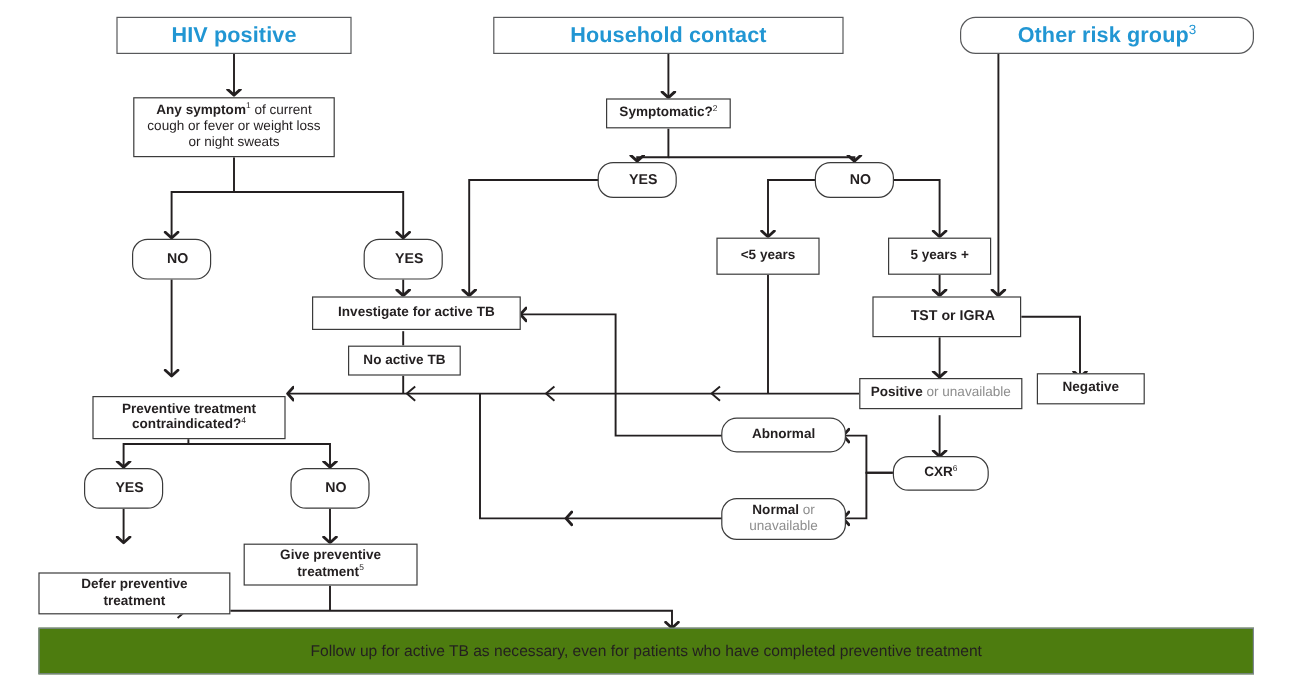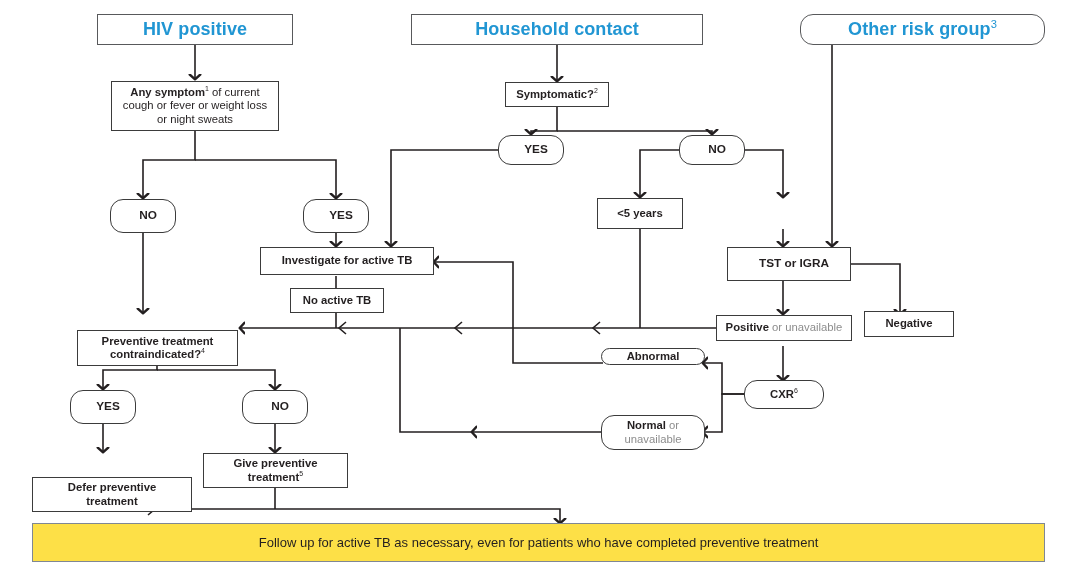--- a/index.html
+++ b/index.html
@@ -52,21 +52,21 @@
   .b { font-weight: bold; }
   .g { color: #8d8d8d; font-weight: normal; }
   sup { font-size: .62em; font-weight: normal; vertical-align: super; line-height: 0; }
   .header-node sup { color: #2196d3; }
 
   .sz11 { font-size: 11.3px; }
   .sz115 { font-size: 11.8px; padding-left: 10px; }
 
   .banner {
     position: absolute;
-    background: #fde047;
+    background: #4d7c0f;
     border: 1.4px solid #7f8794;
     display: flex;
     align-items: center;
     justify-content: center;
     color: #231f20;
     font-size: 13px;
     z-index: 2;
   }
 </style>
 </head>
@@ -191,20 +191,23 @@
   </div>
 
   <div class="node pill sz115" style="left:679px; top:135px; width:66px; height:30px;">
     <span class="txt b">NO</span>
   </div>
 
   <div class="node rect sz11" style="left:597px; top:198px; width:86px; height:31px;">
     <span class="txt b">&lt;5 years</span>
   </div>
 
+  <div class="node rect sz11" style="left:740px; top:198px; width:86px; height:31px;">
+    <span class="txt b">5 years +</span>
+  </div>
 
   <div class="node rect sz115" style="left:727px; top:247px; width:124px; height:34px;">
     <span class="txt b">TST or IGRA</span>
   </div>
 
   <div class="node rect sz11" style="left:716px; top:315px; width:136px; height:26px;">
     <span class="txt"><span class="b">Positive</span><span class="g"> or unavailable</span></span>
   </div>
 
   <div class="node rect sz11" style="left:864px; top:311px; width:90px; height:26px;">
@@ -219,21 +222,21 @@
     <span class="txt b">No active TB</span>
   </div>
 
   <div class="node rect sz11" style="left:77px; top:314px; width:161px; height:36px;margin-top:16px;">
     <span class="txt b">
       <span>Preventive treatment</span><br>
       <span>contraindicated?</span><sup>4</sup>
     </span>
   </div>
 
-  <div class="node pill sz11" style="left:601px; top:348px; width:104px; height:17px;">
+  <div class="node pill sz11" style="left:601px; top:348px; width:104px; height:29px;">
     <span class="txt b">Abnormal</span>
   </div>
 
   <div class="node pill sz11" style="left:744px; top:380px; width:80px; height:29px;">
     <span class="txt b"><span>CXR</span><sup>6</sup></span>
   </div>
 
   <div class="node pill sz11" style="left:601px; top:415px; width:104px; height:35px;">
     <span class="txt">
       <span class="b">Normal</span><span class="g"> or</span><br>

